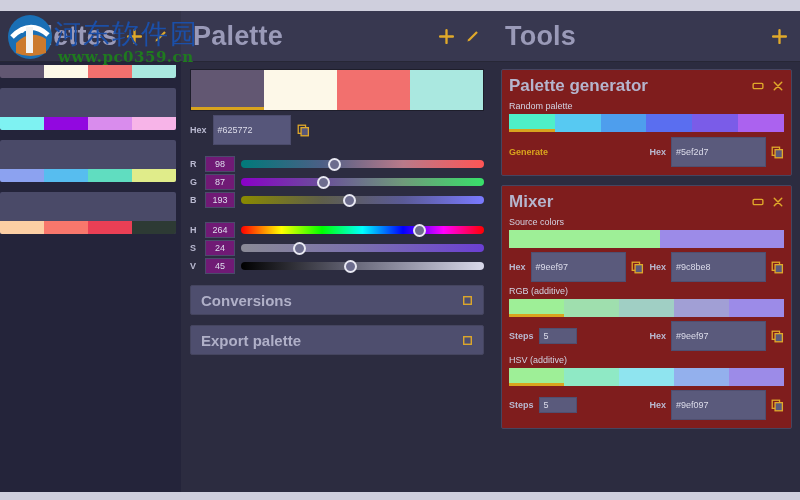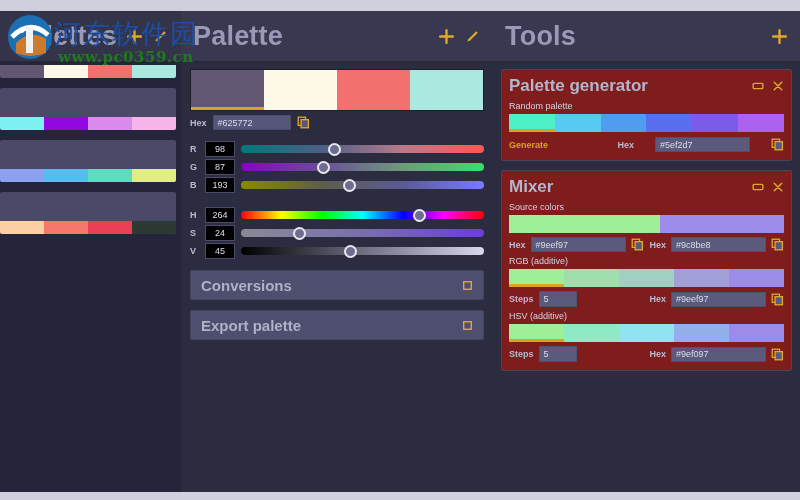--- a/index.html
+++ b/index.html
@@ -72,33 +72,33 @@
   .swatch { flex: 1 1 0; position: relative; }
   .swatch.selected::after {
     content: ""; position: absolute; left: 0; right: 0; bottom: 0;
     height: 3px; background: #d9a41e;
   }
 
   .hexline { display: flex; align-items: center; gap: 6px; margin-bottom: 10px; }
   .lbl { font-size: 9px; font-weight: bold; color: #b9b9d0; }
   .hexbox {
     background: #56567a; border: 1px solid #4b4b6b;
-    height: 15px; display: flex; align-items: center;
+    height: 30px; display: flex; align-items: center;
     padding: 0 4px; min-width: 78px; position: relative;
   }
   .hexbox .val { font-size: 9px; color: #dcdcea; }
   .copy-ic { width: 13px; height: 13px; flex: 0 0 13px; }
 
   
   .sliders { display: flex; flex-direction: column; gap: 5px; }
   .slider-group + .slider-group { margin-top: 7px; }
   .srow { display: flex; align-items: center; gap: 6px; height: 18px; }
   .srow .s-lbl { width: 9px; font-size: 9px; font-weight: bold; color: #b9b9d0; }
   .s-num {
-    width: 30px; height: 16px; background: #000000; border: 1px solid #4b4b6b;
+    width: 30px; height: 16px; background: #701a75; border: 1px solid #4b4b6b;
     font-size: 9px; color: #dfdfee; display: flex; align-items: center;
     justify-content: center;
   }
   .track {
     position: relative; flex: 1 1 auto; height: 8px; border-radius: 4px;
   }
   .knob {
     position: absolute; top: 50%; width: 13px; height: 13px;
     margin-top: -6.5px; margin-left: -6.5px;
     border-radius: 50%; background: #6d6d8e; border: 2px solid #e8e8f2;
@@ -129,21 +129,21 @@
   .sect-lbl { font-size: 9px; font-weight: normal; color: #d2d2e2; margin: 4px 0 3px; }
   .ramp { display: flex; height: 18px; width: 100%; position: relative; }
   .ramp span { flex: 1 1 0; height: 100%; }
   .ramp.sel-first::after {
     content: ""; position: absolute; left: 0; bottom: 0;
     width: calc(100% / var(--n)); height: 3px; background: #d9a41e;
   }
   .ramp-2 span:first-child { flex: 0 0 55%; }
   .ramp-2 span:last-child { flex: 0 0 45%; }
 
-  .underline-row { display: flex; align-items: center; margin-top: 5px; gap: 21px; }
+  .underline-row { display: flex; align-items: center; margin-top: 5px; gap: 5px; }
   .gen-link { font-size: 9px; font-weight: bold; color: #d9a41e; }
   .spacer { margin-left: auto; }
   .hexbox.light { background: #5a5a7c; border-color: #4f4f70; min-width: 95px; }
   .stepbox {
     background: #5a5a7c; border: 1px solid #4f4f70; height: 16px;
     min-width: 38px; display: flex; align-items: center; padding: 0 4px;
     font-size: 9px; color: #dcdcea;
   }
   .mixrow { display: flex; align-items: center; gap: 5px; margin-top: 4px; }
   .mix-half { display: flex; align-items: center; gap: 5px; }

